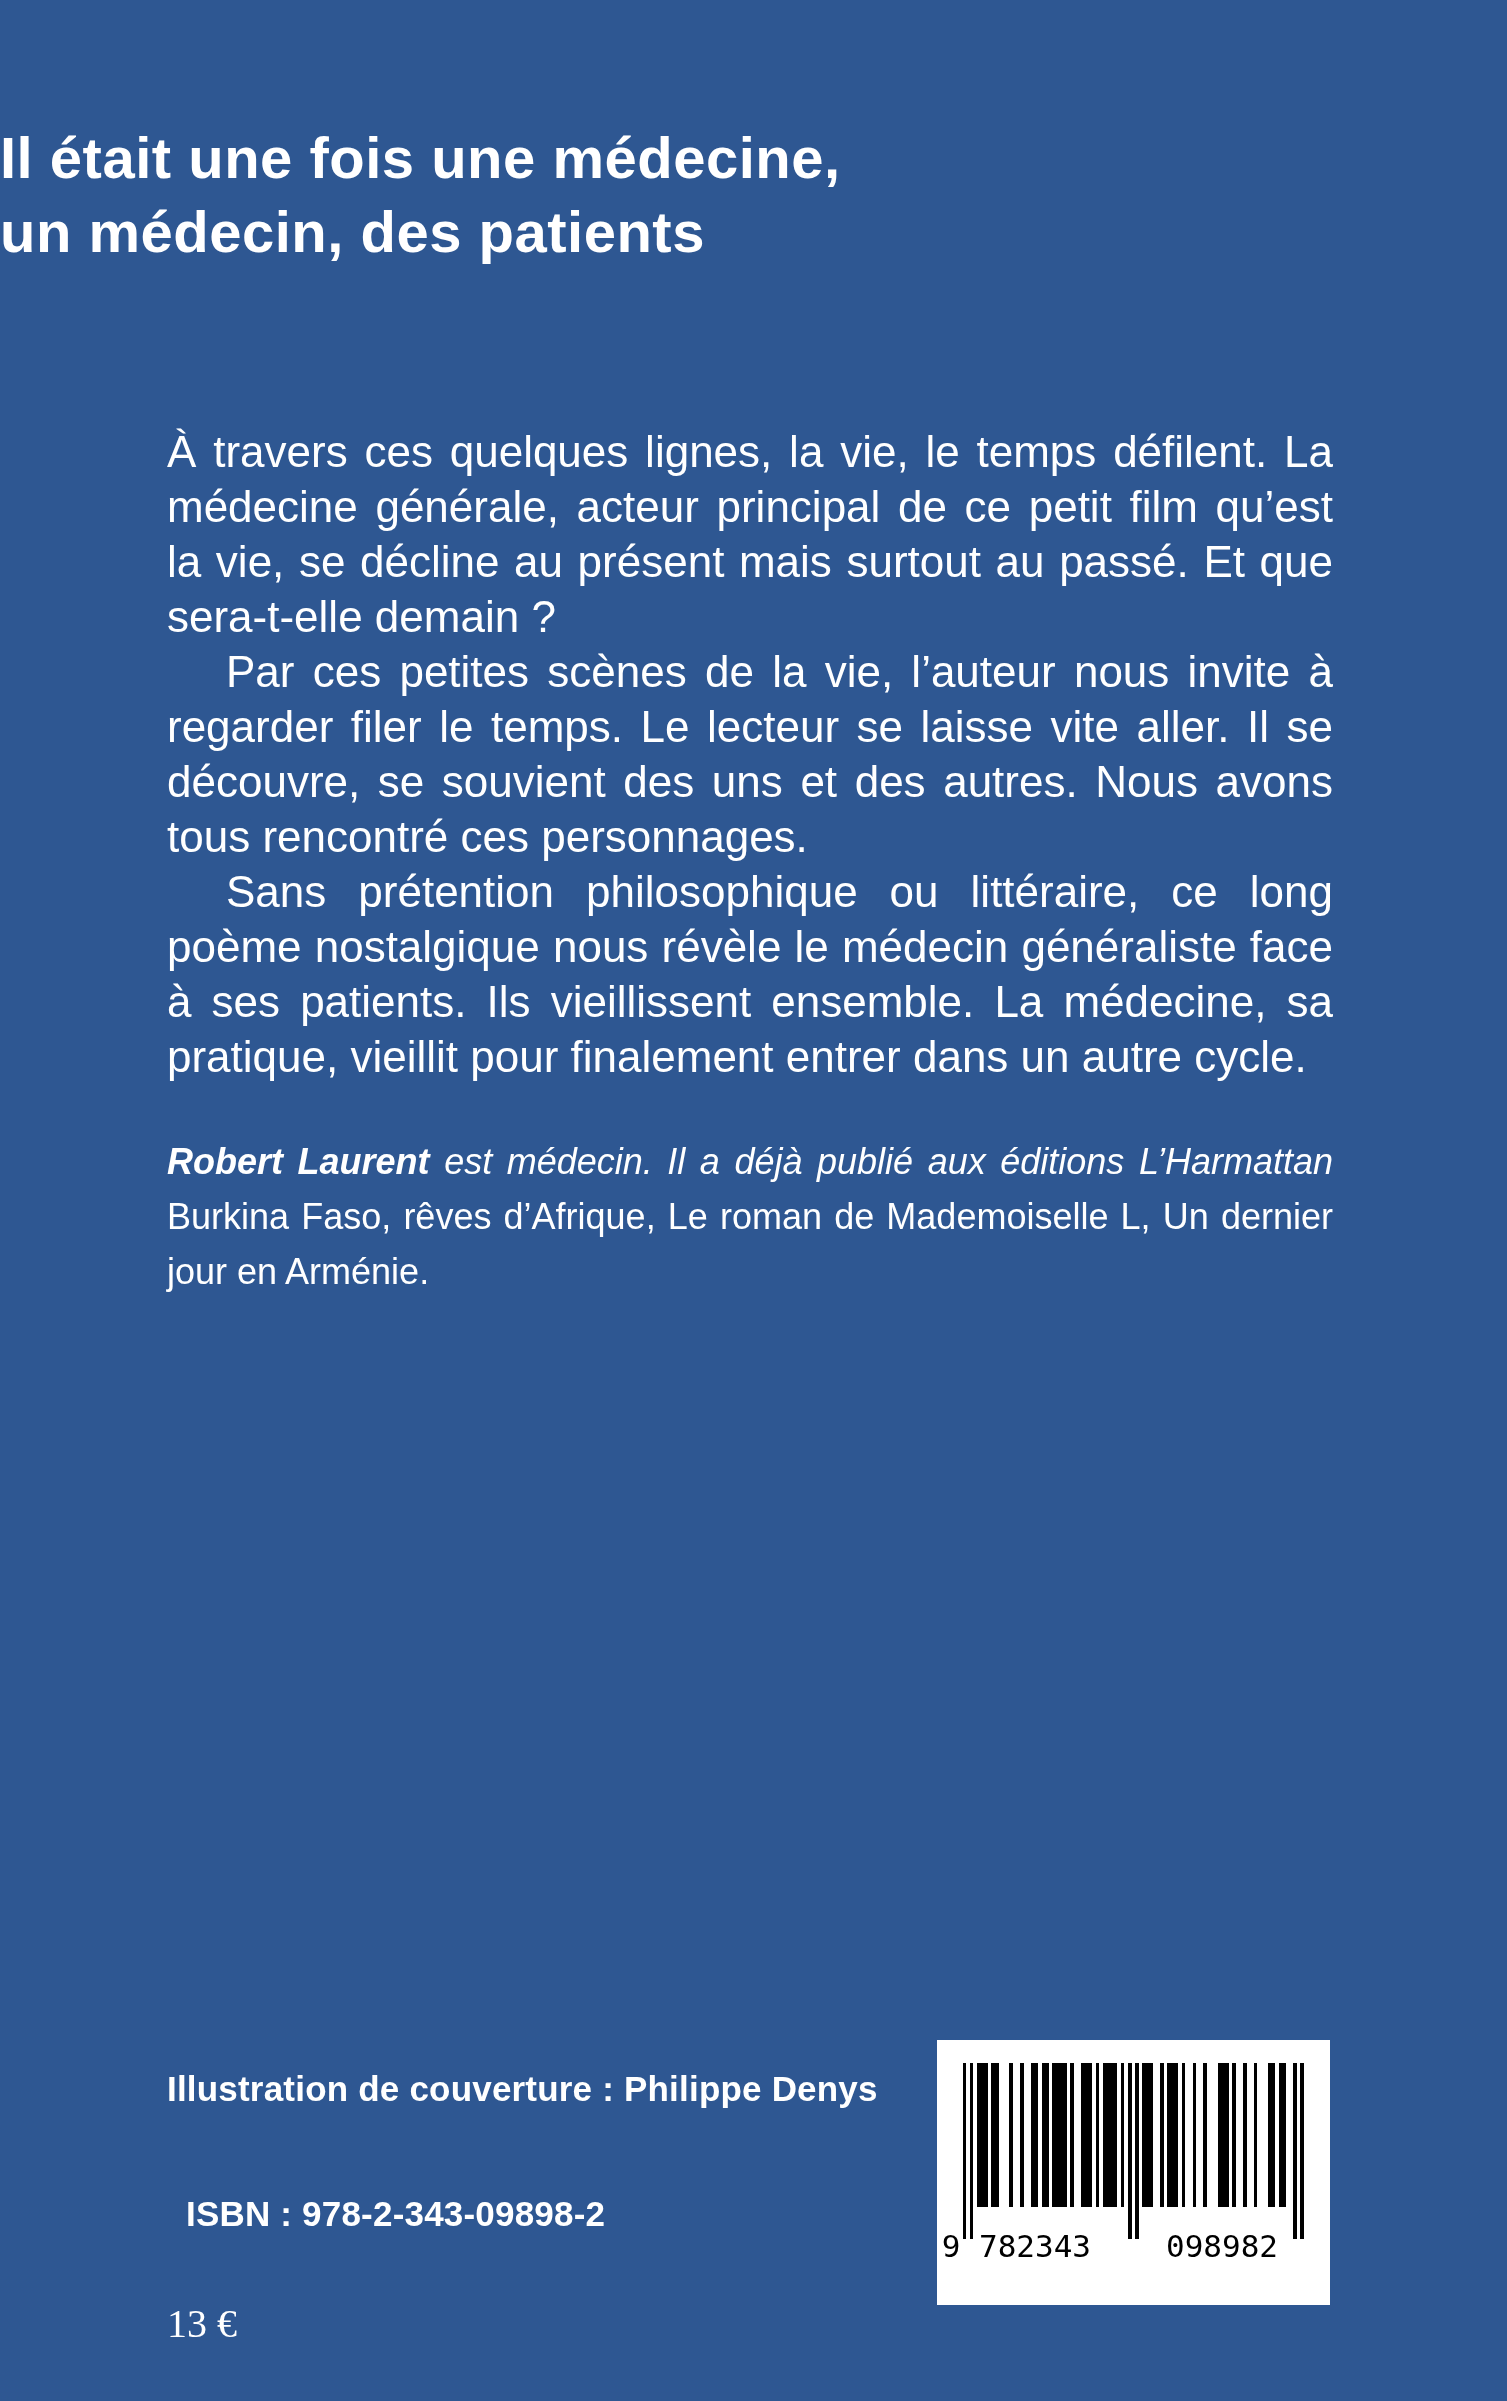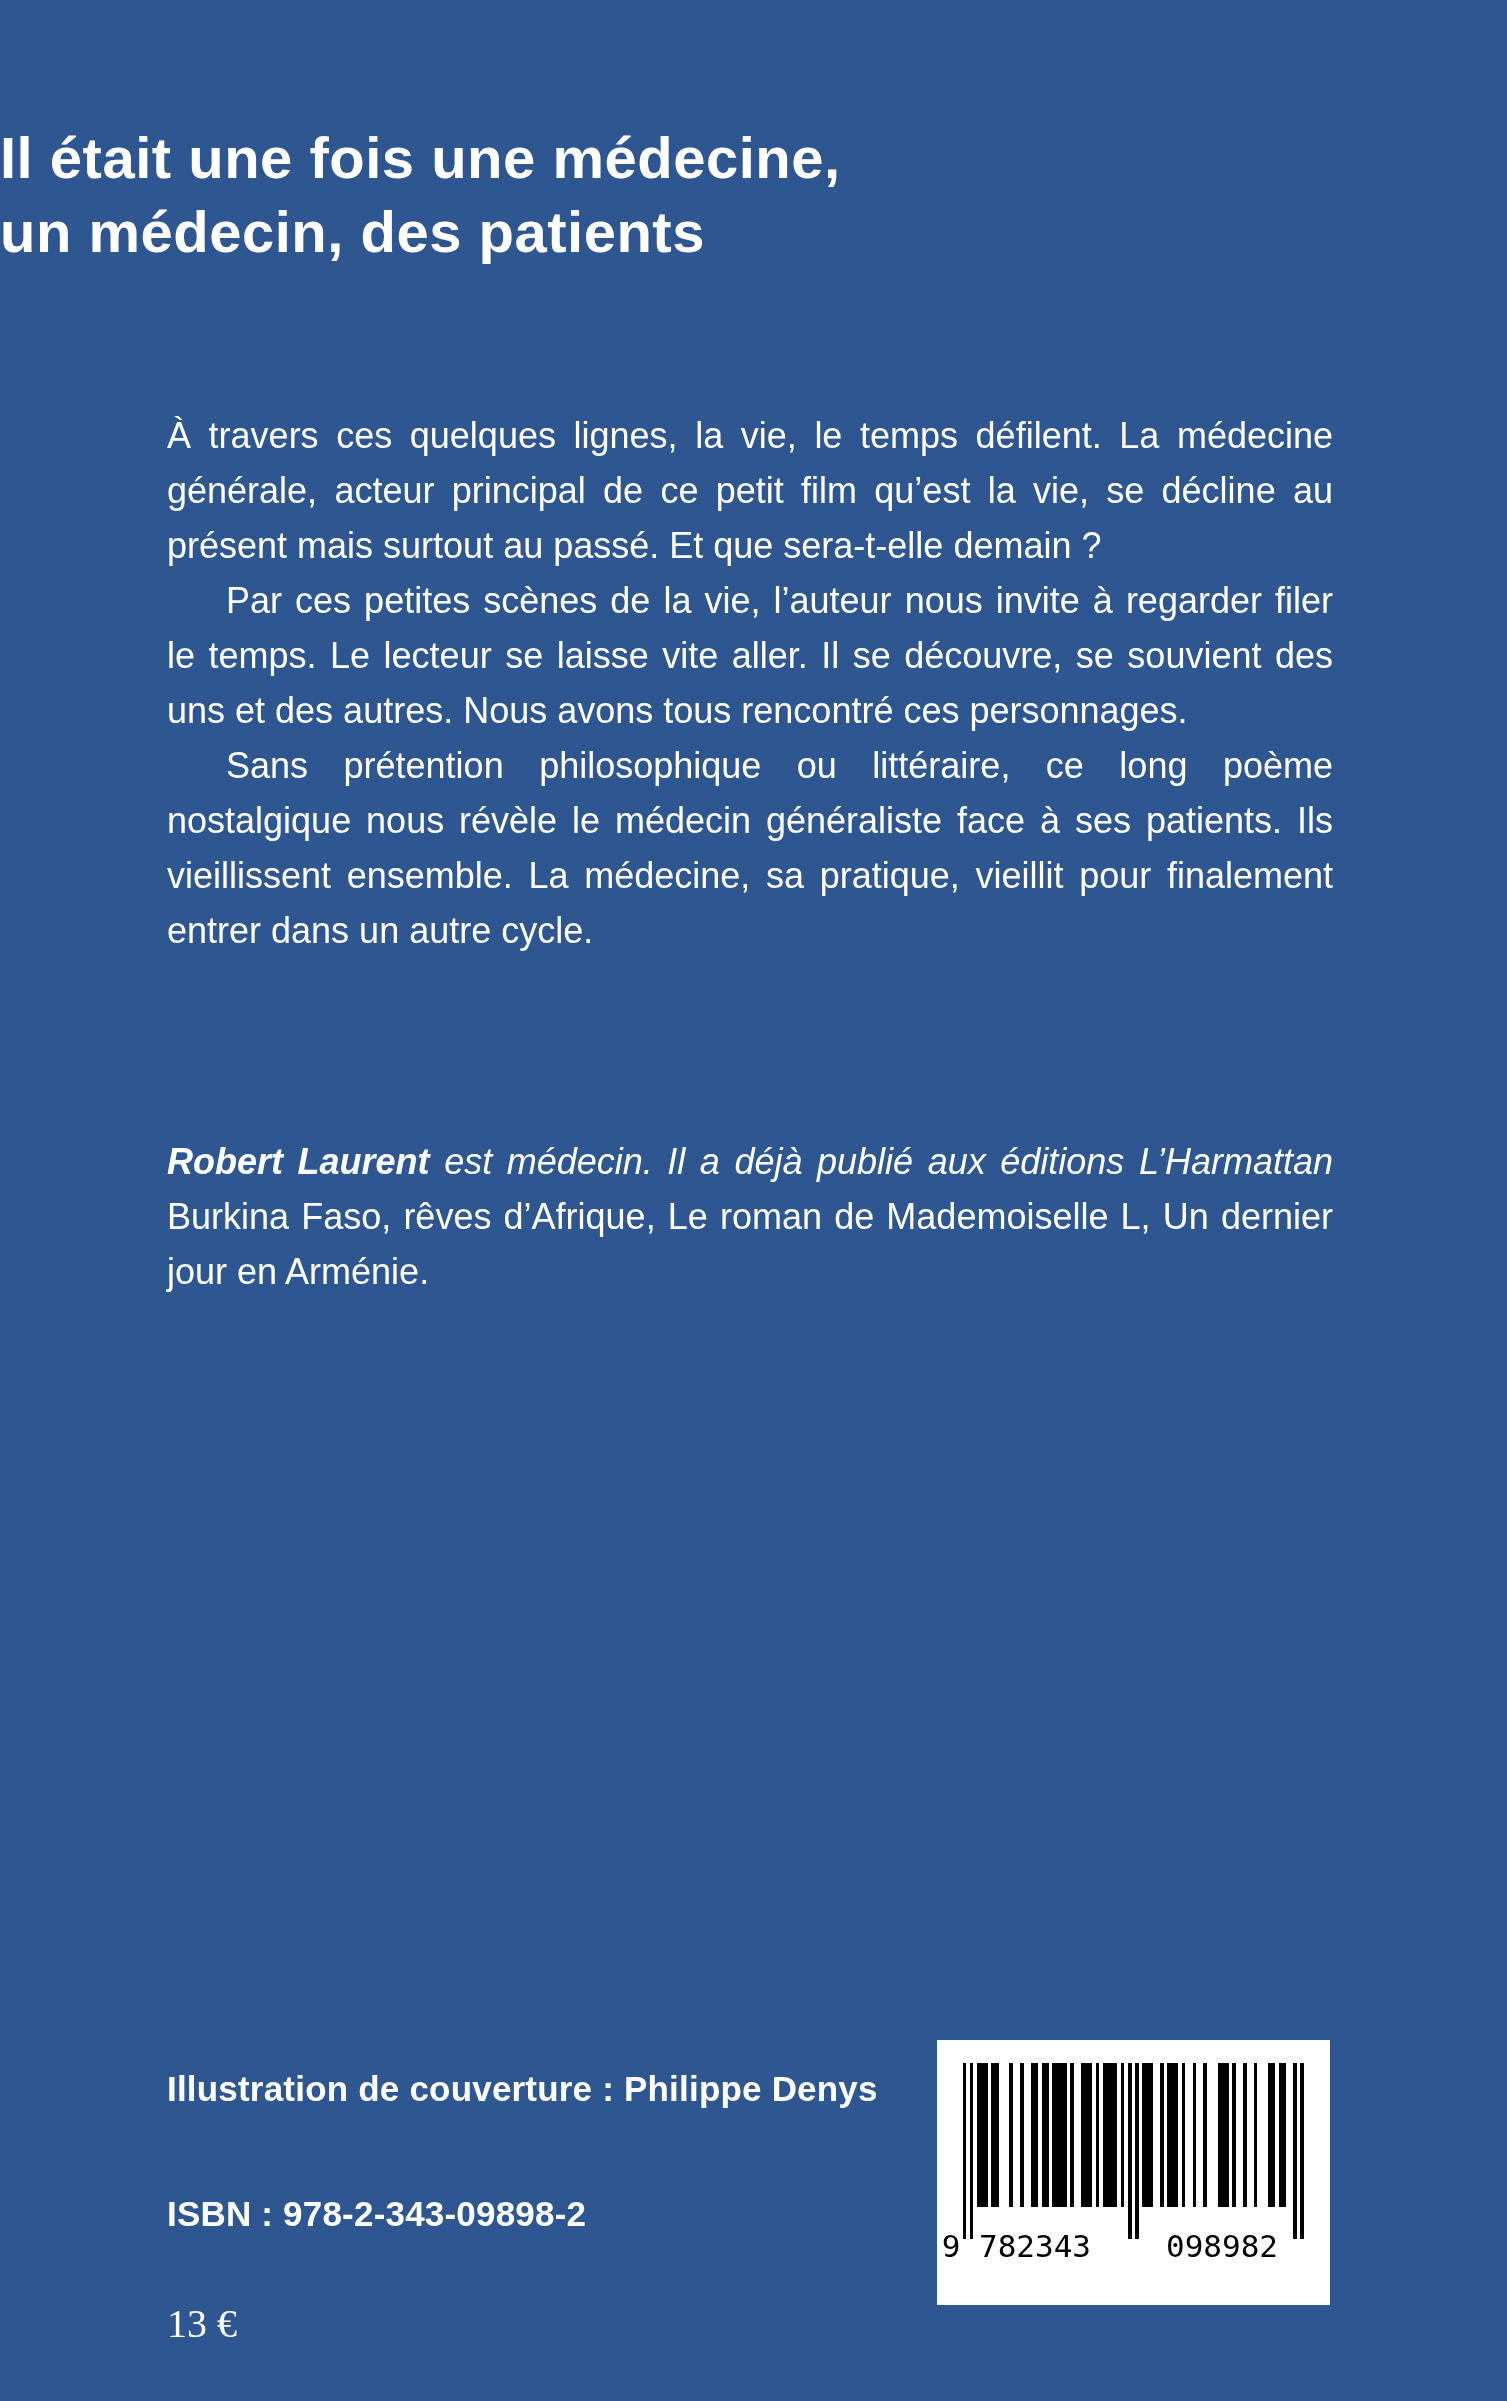--- a/index.html
+++ b/index.html
@@ -19,24 +19,24 @@
     left: 0;
     width: 100%;
     font-weight: 700;
     font-size: 58px;
     line-height: 74px;
     letter-spacing: 0.5px;
   }
 
   .synopsis {
     position: absolute;
-    top: 408px;
+    top: 424px;
     left: 167px;
     width: 1166px;
-    font-size: 36px;
+    font-size: 44px;
     line-height: 55px;
   }
   .synopsis p {
     margin: 0;
     text-align: justify;
   }
   .synopsis p.indent { text-indent: 59px; }
 
   .author {
     position: absolute;
@@ -52,21 +52,21 @@
   .author em { font-style: italic; }
 
   .credit {
     position: absolute;
     left: 167px;
     font-size: 35px;
     font-weight: 700;
     letter-spacing: 0.2px;
   }
   .credit.illustration { top: 2069px; }
-  .credit.isbn { top: 2194px; }
+  .credit.isbn { top: 2194px; margin-left: 19px; }
 
   .price {
     position: absolute;
     left: 167px;
     top: 2252px;
     font-family: "Liberation Serif", serif;
     font-size: 40px;
     font-weight: 400;
     margin-top: 48px;
   }

